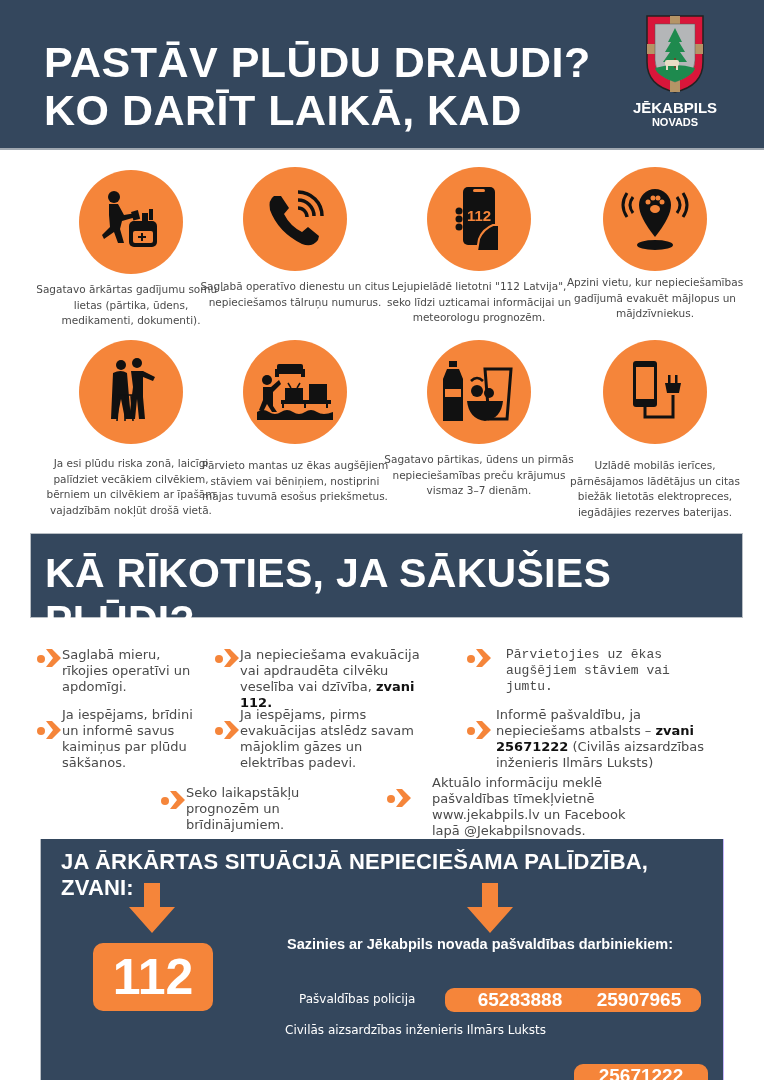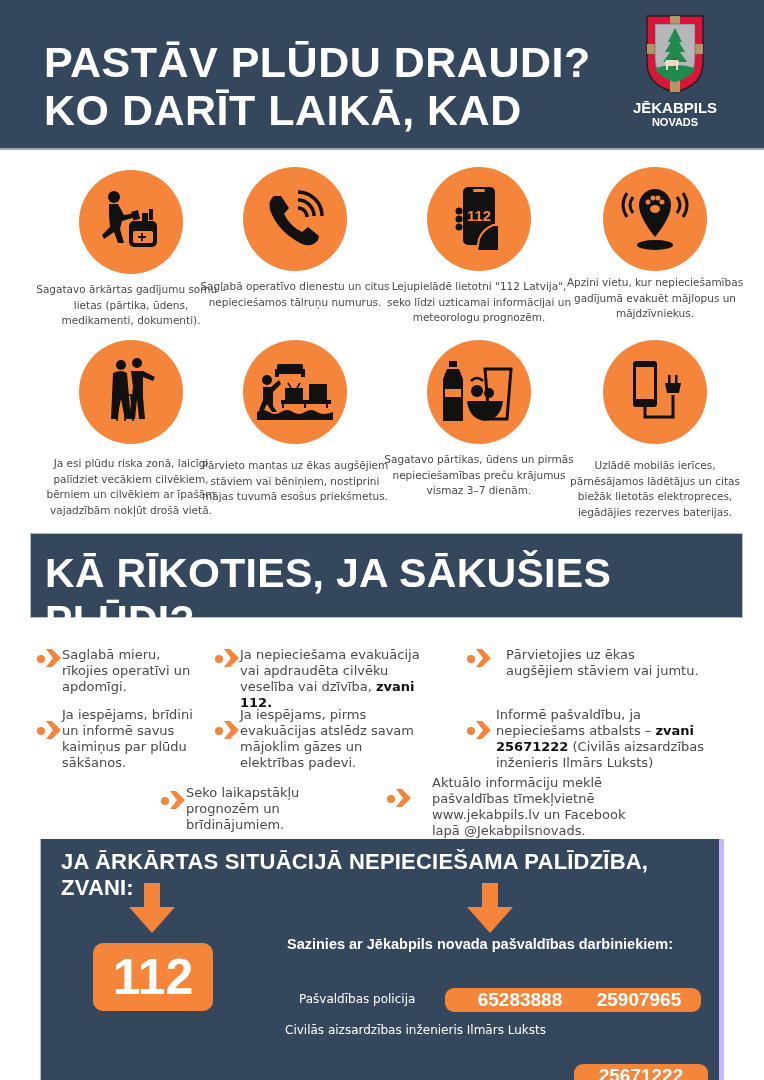--- a/index.html
+++ b/index.html
@@ -18,21 +18,21 @@
   .tip .txt { font-size: 10.5px; line-height: 15.5px; color: #4a4a4a; margin-top: 8px; }
 
   .band2 { position: absolute; left: 30px; top: 533px; width: 713px; height: 85px; background: #34475d; border: 1px solid #b8bec4; }
   .band2-title { position: absolute; left: 14px; top: 16px; color: #fff; font-family: "Liberation Sans", sans-serif; font-weight: bold; font-size: 41px; letter-spacing: 0.3px; }
 
   .step { position: absolute; display: flex; align-items: flex-start; }
   .step .arrow { width: 26px; height: 22px; flex: none; }
   .step .stxt { font-size: 13px; line-height: 16px; color: #4a4a4a; text-align: left; }
   .step b { color: #111; }
 
-  .band3 { position: absolute; left: 40px; top: 839px; width: 684px; height: 241px; background: #34475d; border-left: 1px solid #b8bec4; border-right: 5px solid #c4b5fd; }
+  .band3 { position: absolute; left: 40px; top: 839px; width: 684px; height: 241px; background: #34475d; border-left: 1px solid #b8bec4; border-right: 1px solid #c4b5fd; }
   .band3-title { position: absolute; left: 20px; top: 10px; color: #fff; font-family: "Liberation Sans", sans-serif; font-weight: bold; font-size: 22px; letter-spacing: 0.2px; }
   .down-arrow { position: absolute; }
   .big112 { position: absolute; left: 52px; top: 104px; width: 120px; height: 68px; background: #f5853a; border-radius: 10px; color: #fff; font-family: "Liberation Sans", sans-serif; font-size: 50px; font-weight: bold; text-align: center; line-height: 68px; }
   .contact-head { position: absolute; left: 246px; top: 97px; color: #fff; font-family: "Liberation Sans", sans-serif; font-weight: bold; font-size: 14.5px; }
   .crow-label { position: absolute; color: #fff; font-size: 12px; }
   .pill { position: absolute; height: 24px; background: #f5853a; border-radius: 9px; color: #fff; font-family: "Liberation Sans", sans-serif; font-weight: bold; font-size: 19px; text-align: center; line-height: 24px; }
 </style>
 </head>
 <body>
 
@@ -196,21 +196,21 @@
 </div>
 
 <div class="step" style="left:214px; top:647px; width:240px;">
   <svg class="arrow" viewBox="0 0 26 22">
       <circle cx="5" cy="12" r="4" fill="#f5853a"></circle>
       <polygon points="10,2 16,2 25,11 16,20 10,20 17,11" fill="#f5853a"></polygon>
     </svg>
   <div class="stxt" style="width:190px;"><span>Ja nepieciešama evakuācija vai apdraudēta cilvēku veselība vai dzīvība, </span><b>zvani 112.</b></div>
 </div>
 
-<div class="step" style="left:466px; top:647px; width:260px;">
+<div class="step" style="left:466px; top:647px; width:260px;font-family:Liberation Mono, monospace;">
   <svg class="arrow" viewBox="0 0 26 22">
       <circle cx="5" cy="12" r="4" fill="#f5853a"></circle>
       <polygon points="10,2 16,2 25,11 16,20 10,20 17,11" fill="#f5853a"></polygon>
     </svg>
   <div class="stxt" style="width:200px; margin-left:14px;">Pārvietojies uz ēkas augšējiem stāviem vai jumtu.</div>
 </div>
 
 <div class="step" style="left:36px; top:707px; width:170px;">
   <svg class="arrow" style="margin-top:12px;" viewBox="0 0 26 22">
       <circle cx="5" cy="12" r="4" fill="#f5853a"></circle>

